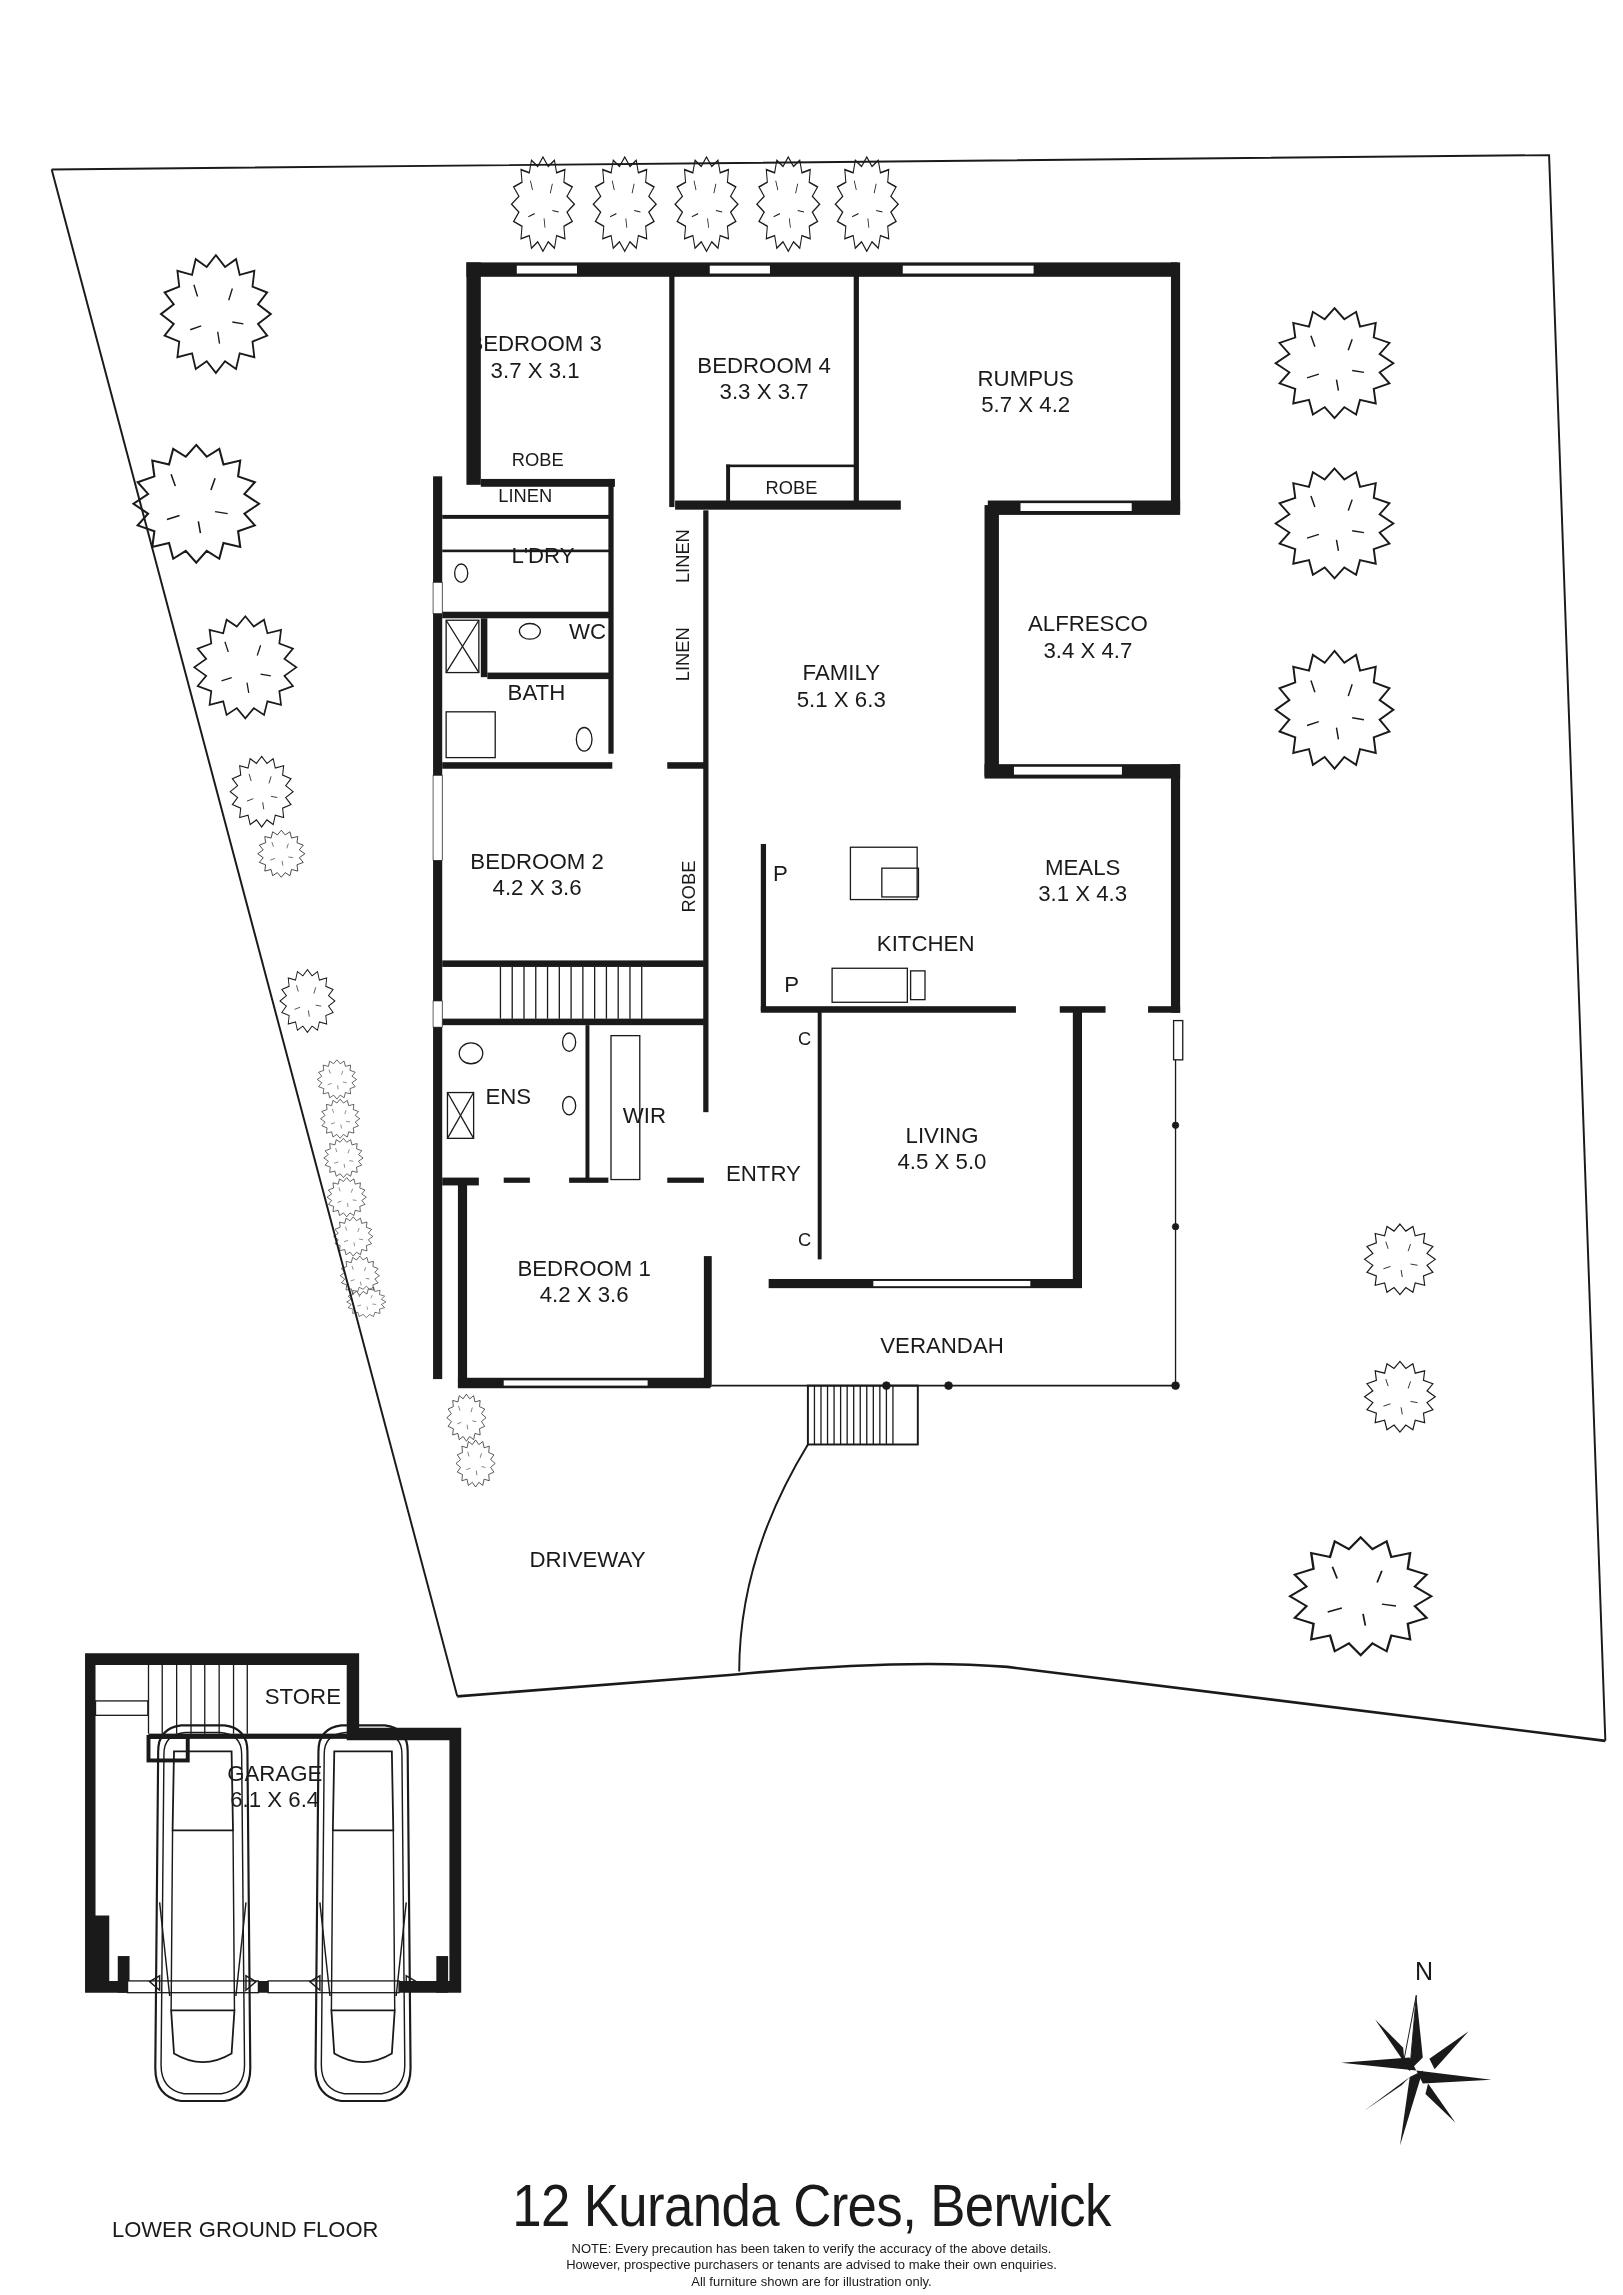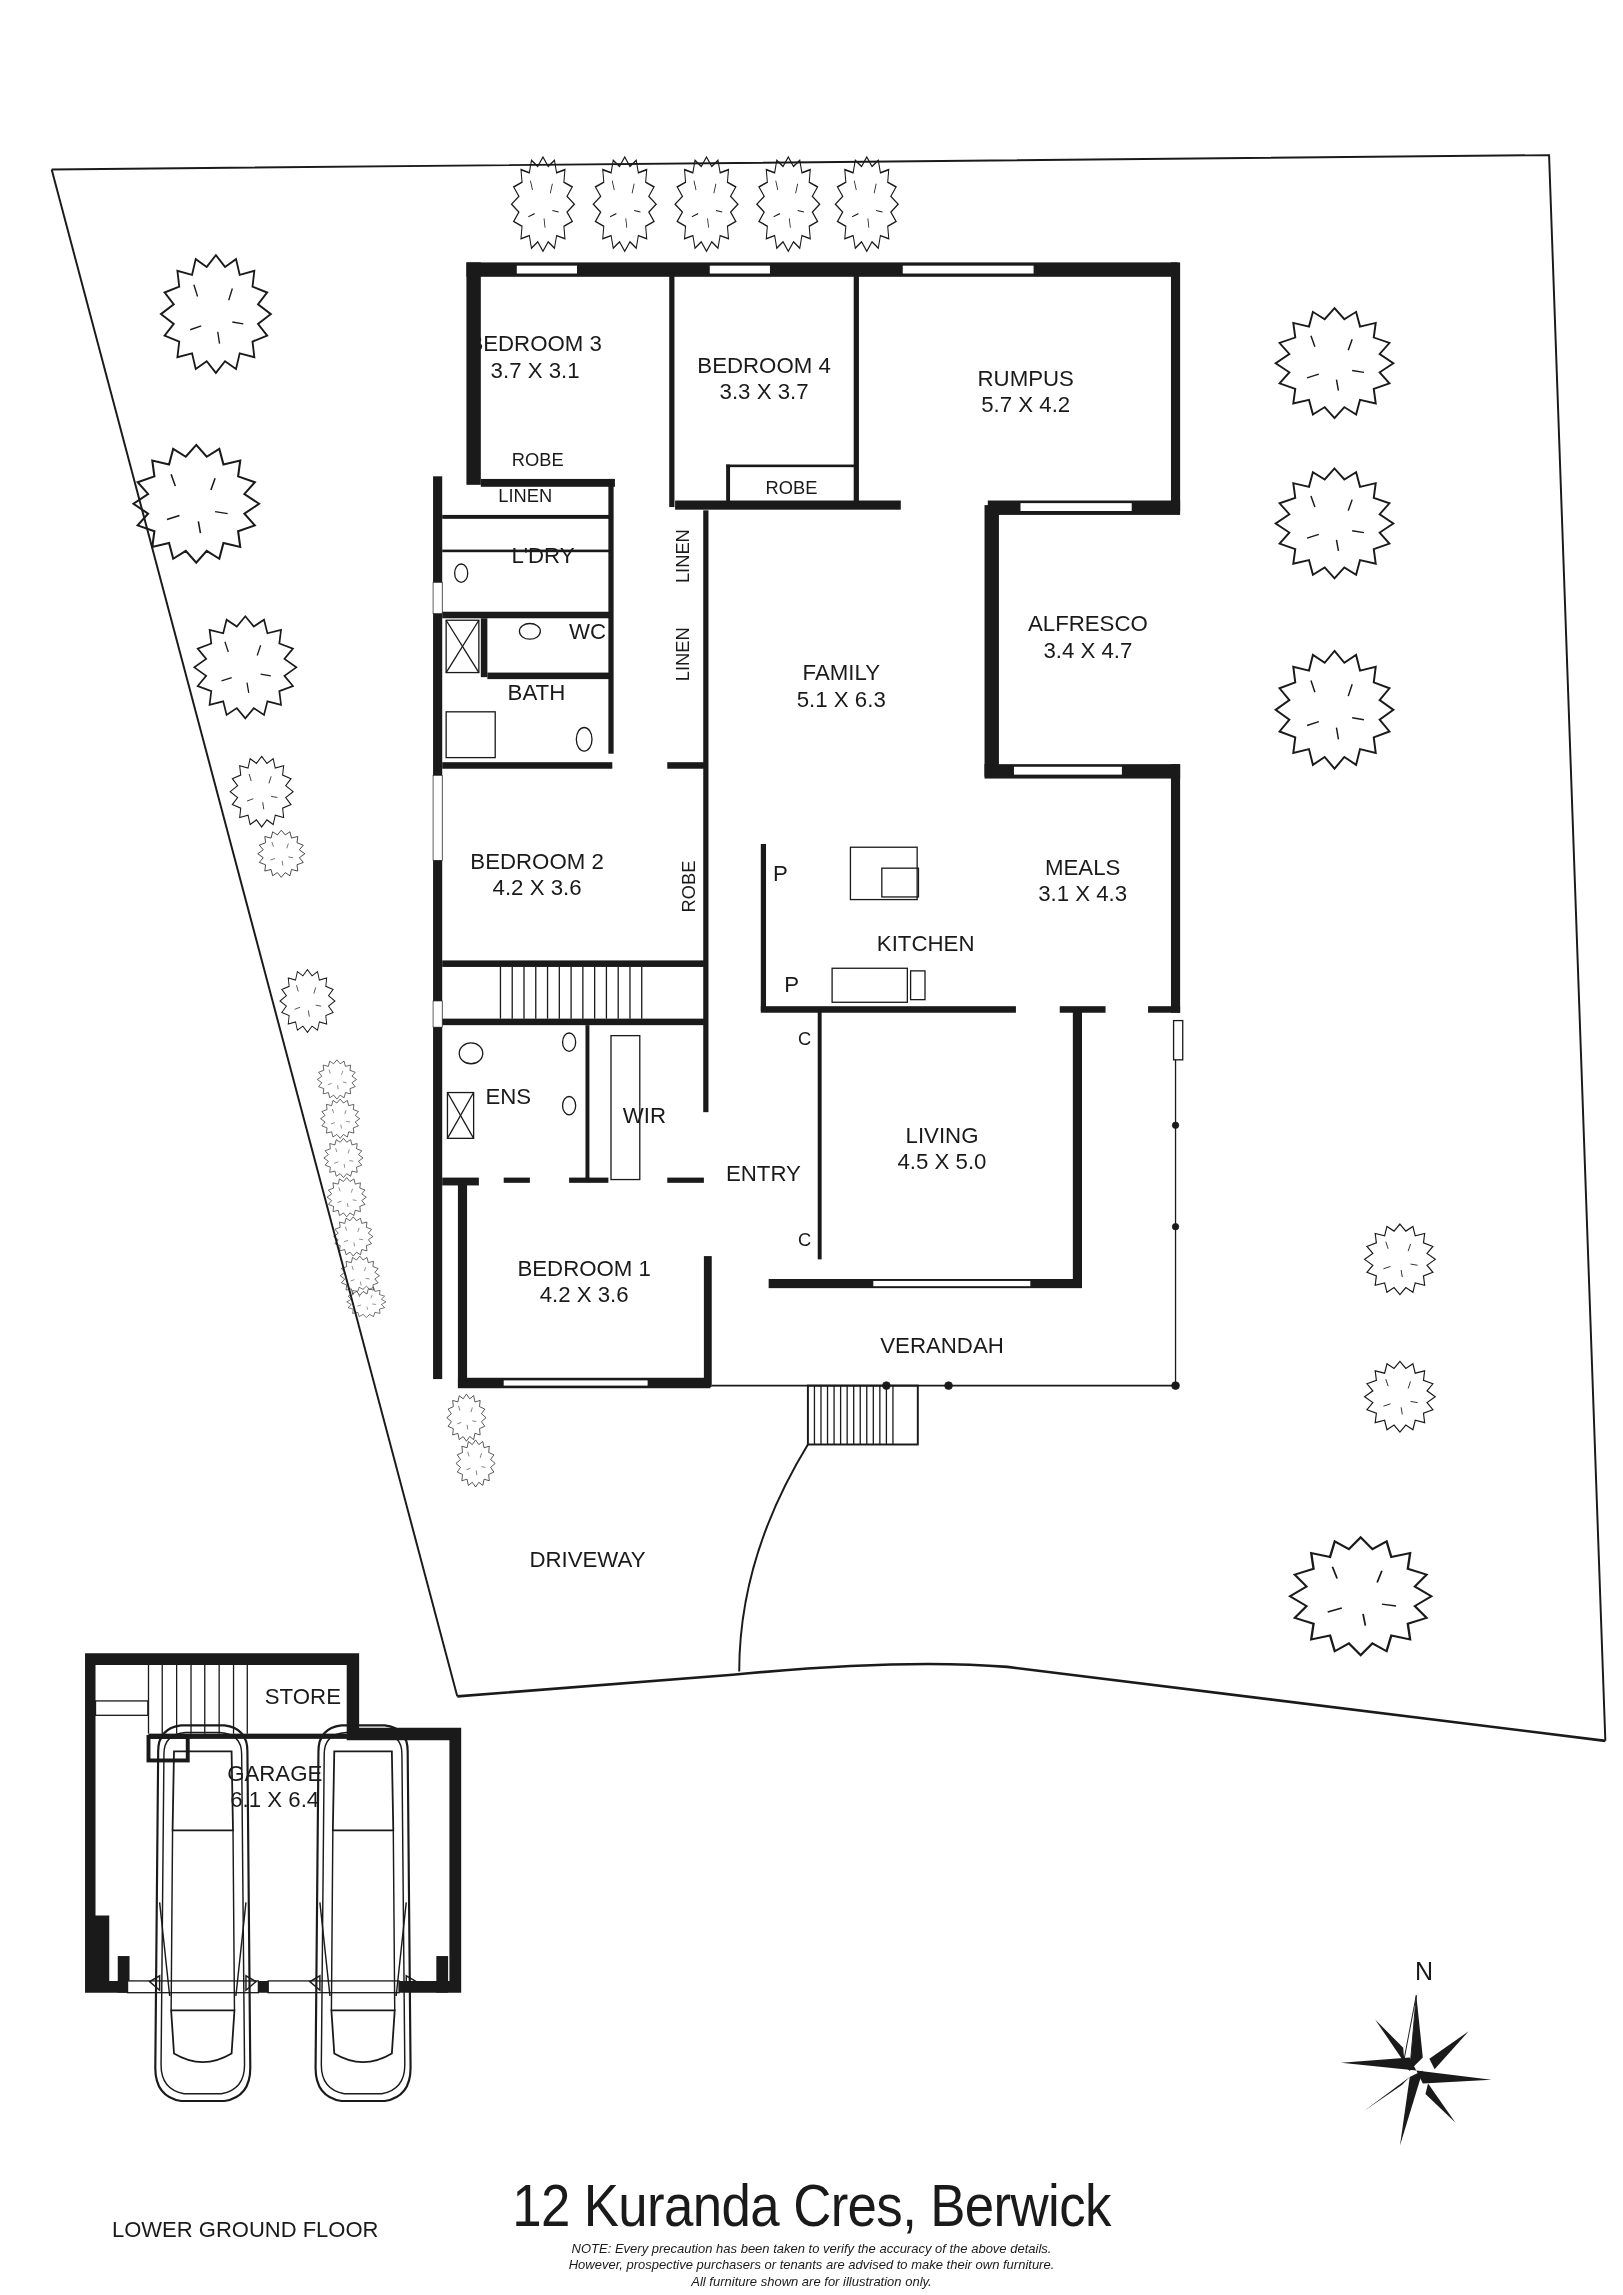--- a/index.html
+++ b/index.html
@@ -4,21 +4,21 @@
 <style>
   html, body { margin:0; padding:0; background:#ffffff; }
   body { width:1623px; height:2295px; position:relative; overflow:hidden; font-family:"Liberation Sans", sans-serif; }
   svg { position:absolute; left:0; top:0; }
   .lbl { font-family:"Liberation Sans", sans-serif; fill:#1a1a1a; text-anchor:middle; }
   .room { font-size:34px; }
   .small { font-size:28px; }
   .title-text { position:absolute; font-family:"Liberation Sans", sans-serif; color:#1a1a1a; }
   .addr { left:0; width:1623px; top:2171px; text-align:center; font-size:60px; letter-spacing:-0.7px; transform:scaleX(0.88); }
   .floor { left:112px; top:2217px; font-size:22px; }
-  .note { left:0; width:1623px; top:2241px; text-align:center; font-size:13px; line-height:16.4px;font-style:italic; }
+  .note { left:0; width:1623px; top:2241px; text-align:center; font-size:13px; line-height:16.4px; }
   .north { left:1415px; top:1957px; font-size:25px; }
 </style>
 </head>
 <body>
 
 <svg width="1623" height="2295" viewBox="0 0 2481 3508" xmlns="http://www.w3.org/2000/svg">
   <defs>
     <g id="tree">
       <path d="M0,-60 L10,-48 L22,-56 L26,-40 L42,-44 L40,-28 L56,-22 L46,-10 L60,0 L46,10 L56,22 L40,28 L42,44 L26,40 L22,56 L10,48 L0,60 L-10,48 L-22,56 L-26,40 L-42,44 L-40,28 L-56,22 L-46,10 L-60,0 L-46,-10 L-56,-22 L-40,-28 L-42,-44 L-26,-40 L-22,-56 L-10,-48 Z" fill="none" stroke="#1a1a1a" stroke-width="2"></path>
       <path d="M-24,-30 L-20,-18 M18,-26 L14,-14 M30,10 L18,8 M-28,16 L-16,12 M4,30 L2,18" stroke="#1a1a1a" stroke-width="1.5"></path>
@@ -281,16 +281,16 @@
     <text class="lbl room" x="420" y="2722">GARAGE</text>
     <text class="lbl room" x="420" y="2762">6.1 X 6.4</text>
   </g>
 </svg>
 
 <div class="title-text north">N</div>
 <div class="title-text floor">LOWER GROUND FLOOR</div>
 <div class="title-text addr">12 Kuranda Cres, Berwick</div>
 <div class="title-text note">
   <div>NOTE: Every precaution has been taken to verify the accuracy of the above details.</div>
-  <div>However, prospective purchasers or tenants are advised to make their own furniture.</div>
+  <div>However, prospective purchasers or tenants are advised to make their own enquiries.</div>
   <div>All furniture shown are for illustration only.</div>
 </div>
 
 
 </body></html>

